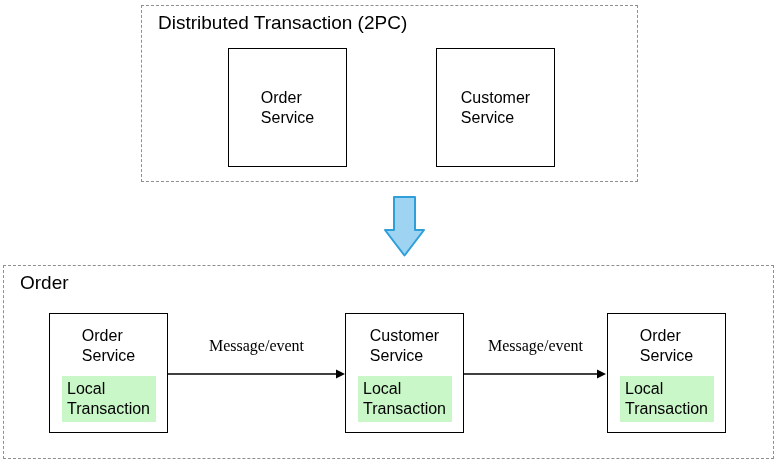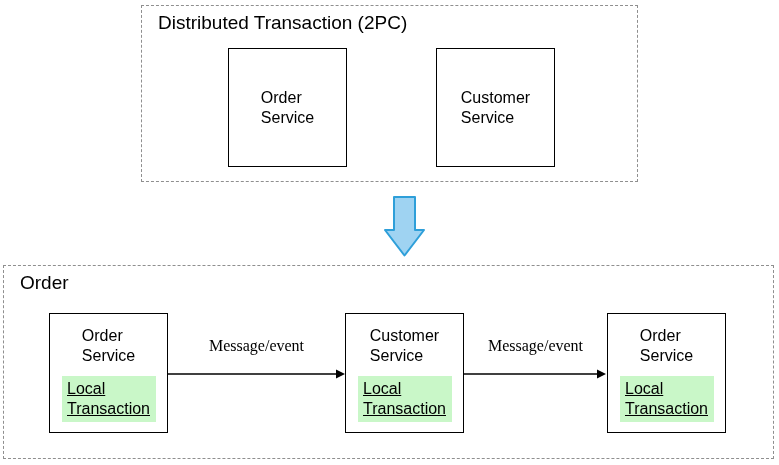--- a/index.html
+++ b/index.html
@@ -45,21 +45,21 @@
     padding-top: 12px;
   }
   .node-saga-0 { left: 45px; }
   .node-saga-1 { left: 341px; }
   .node-saga-2 { left: 603px; }
 
   .local-tx {
     width: 94px; height: 46px; margin-top: 10px;
     background: var(--green-fill, #c9f7c8);
     display: flex; align-items: center; justify-content: center;
-    white-space: pre-line; font-size: 16px; line-height: 1.25; text-decoration: underline;
+    white-space: pre-line; font-size: 16px; line-height: 1.25;
   }
 
   .down-arrow { position: absolute; left: 384px; top: 196px; }
   .down-arrow polygon {
     fill: var(--arrow-fill, #9fd3f2);
     stroke: var(--arrow-stroke, #2e9fd9);
     stroke-width: 2; stroke-linejoin: round;
   }
 
   .edges { position: absolute; left: 0; top: 0; pointer-events: none; }

